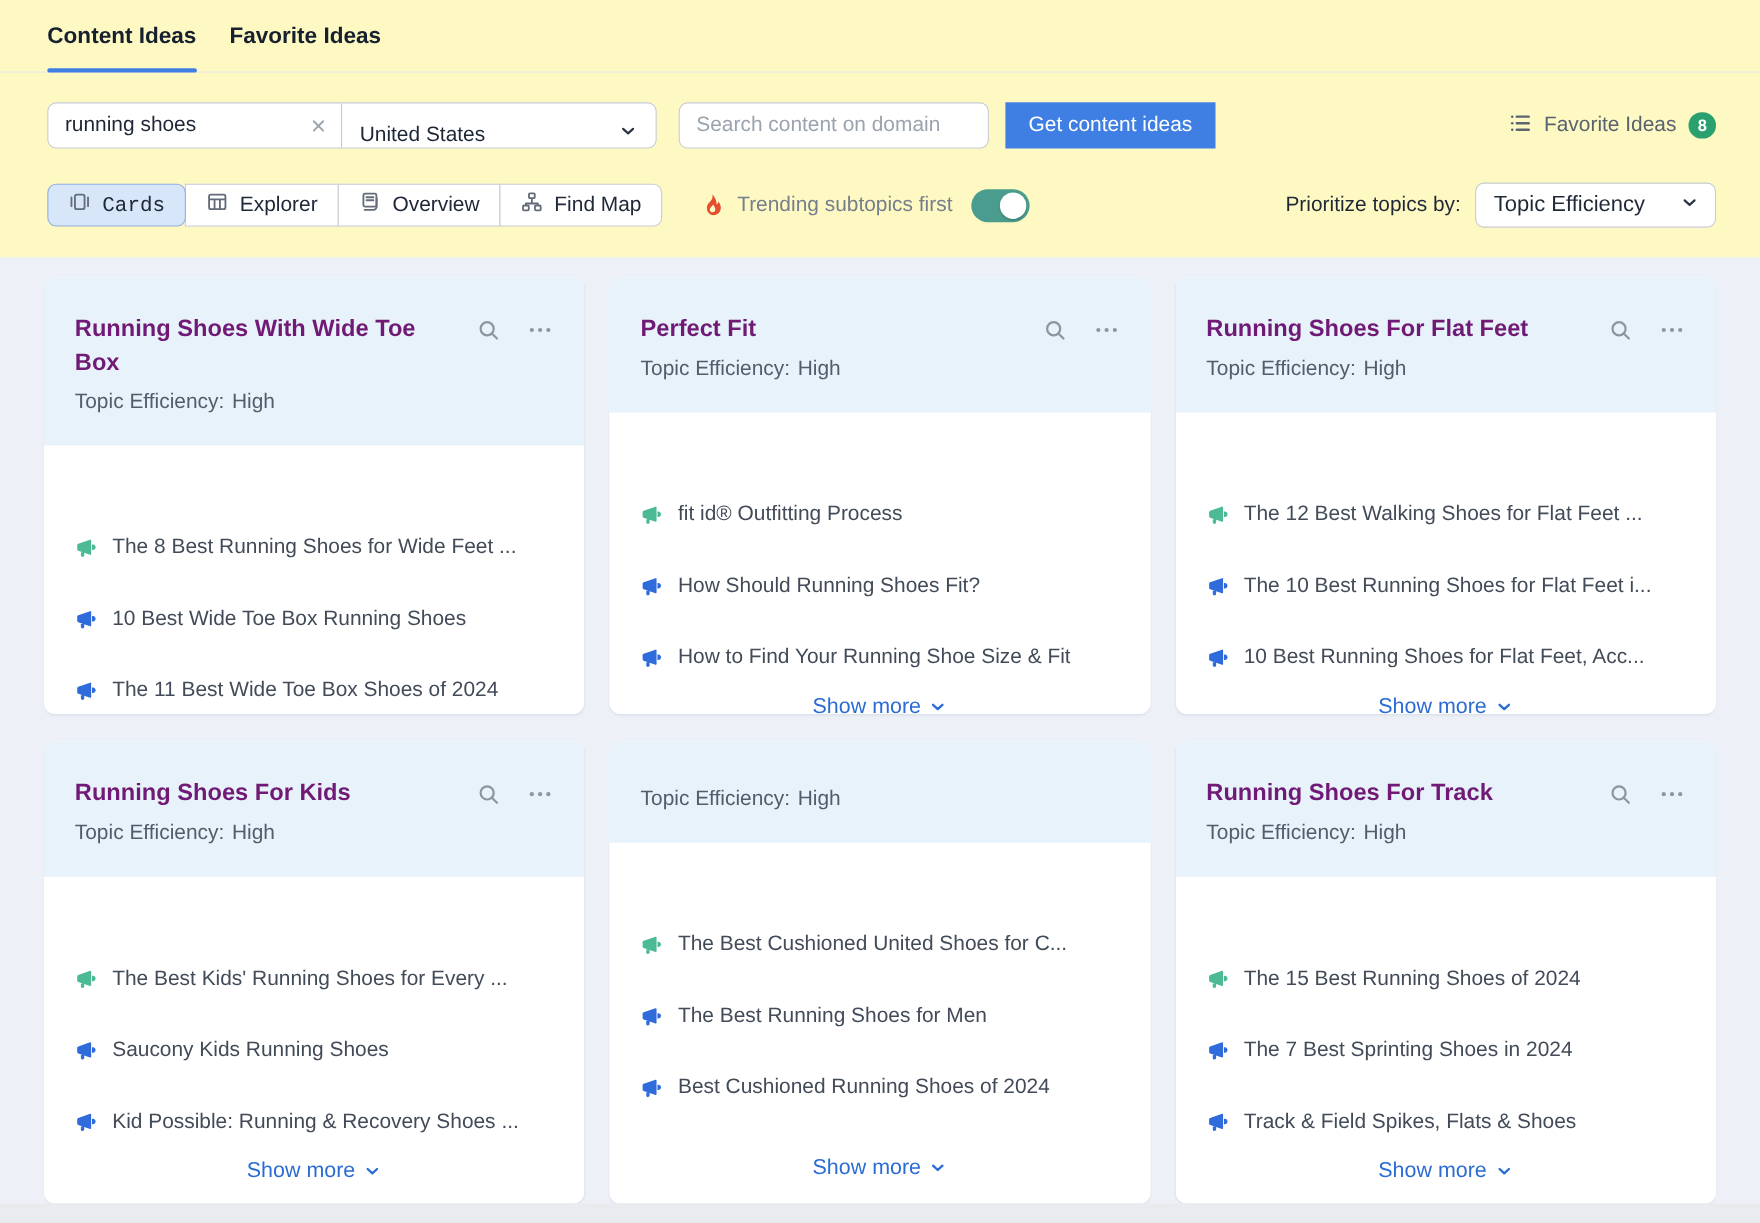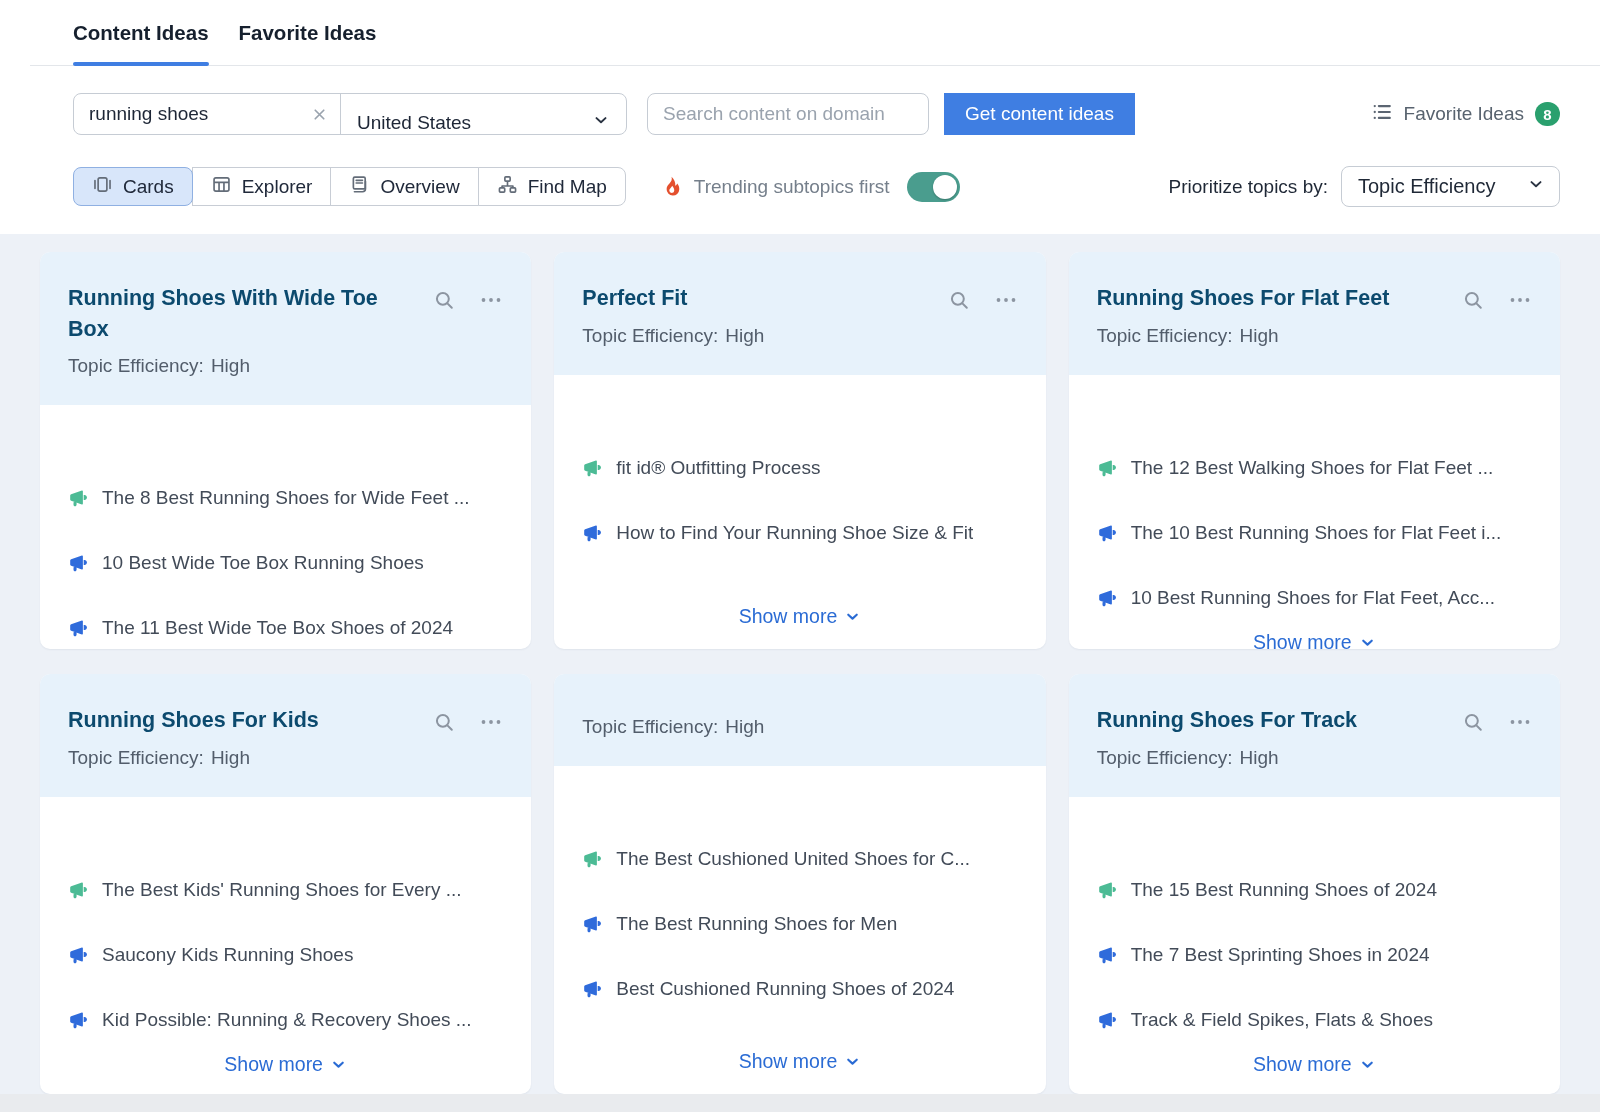--- a/index.html
+++ b/index.html
@@ -6,21 +6,21 @@
   html,body { width:1600px; height:1112px; }
   body {
     font-family:"Liberation Sans", sans-serif;
     background:#e9ebee;
     color:#1d2636;
     overflow:hidden;
   }
   .page { width:1600px; height:1112px; display:flex; flex-direction:column; }
 
   
-  .topbar { background:#ffffff; flex:none;padding-left:30px; }
+  .topbar { background:#fef9c3; flex:none; }
   .tabs-row {
     height:66px; padding:0 43px; display:flex; align-items:stretch; gap:30px;
     border-bottom:1px solid #e3e6ea;
   }
   .tab {
     position:relative; display:flex; align-items:center;
     font-size:20.5px; font-weight:700; color:#16202e; cursor:pointer;
   }
   .tab.active::after {
     content:""; position:absolute; left:0; right:0; bottom:-1px; height:4px;
@@ -60,21 +60,21 @@
     display:flex; align-items:center; justify-content:center;
   }
 
   .views-row { margin-top:31px; display:flex; align-items:center; }
   .segmented { display:flex; }
   .seg {
     display:flex; align-items:center; gap:10px; height:39px; padding:0 18px;
     background:#fff; border:1px solid #c8cdd5; margin-left:-1px;
     font-size:19px; color:#20293a; cursor:pointer; position:relative;
   }
-  .seg:first-child { margin-left:0; border-radius:8px 0 0 8px; }
+  .seg:first-child { margin-left:0; border-radius:8px 0 0 8px;font-family:Liberation Mono, monospace; }
   .seg:last-child { border-radius:0 8px 8px 0; }
   .seg.active { background:#d8e6fa; border-color:#8fb0e2; border-radius:8px; z-index:2; }
   .flame { margin-left:34px; display:flex; align-items:center; }
   .trend-label { margin-left:11px; font-size:19px; color:#757f8b; }
   .toggle {
     margin-left:17px; width:53px; height:30px; border-radius:15px;
     background:#c7ccd3; position:relative; cursor:pointer; flex:none;
   }
   .toggle.on { background:var(--toggle-green); }
   .toggle .knob {
@@ -101,21 +101,21 @@
 
   .card {
     background:#fff; border-radius:10px; overflow:hidden; display:flex;
     flex-direction:column; box-shadow:0 1px 2px rgba(25,39,62,.06);
   }
   .card.row-0 { height:397px; }
   .card.row-1 { height:420px; }
   .card-head { background:var(--card-head-bg); padding:31px 28px 28px; }
   .head-top { display:flex; align-items:flex-start; }
   .card-title {
-    font-size:21.5px; font-weight:700; color:#0c4a6e; line-height:1.42;
+    font-size:21.5px; font-weight:700; color:#701a75; line-height:1.42;
     flex:1; padding-right:12px;
   }
   .head-icons { display:flex; align-items:center; gap:23px; margin-top:5px; }
   .icon-btn { display:flex; cursor:pointer; }
   .efficiency { margin-top:11px; font-size:19px; color:#525d6b; }
   .efficiency .val { margin-left:7px; }
 
   .card-body { flex:1; display:flex; flex-direction:column; padding:38px 28px 21px; }
   .idea-list { list-style:none; }
   .idea { display:flex; align-items:flex-end; gap:13px; margin-bottom:23px; cursor:pointer;margin-top:44px; }
@@ -360,20 +360,30 @@
     <span class="megaphone green">
       <svg width="21" height="21" viewBox="0 0 24 24" fill="currentColor">
         <path d="M15.9 4.1 3.6 8.3c-.7.2-1.1.8-1.1 1.5v4.4c0 .7.4 1.3 1.1 1.5l12.3 4.2c.6.2 1.1-.2 1.1-.8V4.9c0-.6-.5-1-1.1-.8z"></path>
         <path d="M17.9 9.2h1c1.5 0 2.7 1.3 2.7 2.8s-1.2 2.8-2.7 2.8h-1z"></path>
         <path d="M6.3 17.4l3.5-.9v3.7c0 1-.8 1.8-1.8 1.8-.8 0-1.5-.6-1.7-1.4z"></path>
       </svg>
     </span>
     <span class="idea-text">fit id® Outfitting Process</span>
   </li>
 
+  <li class="idea">
+    <span class="megaphone blue">
+      <svg width="21" height="21" viewBox="0 0 24 24" fill="currentColor">
+        <path d="M15.9 4.1 3.6 8.3c-.7.2-1.1.8-1.1 1.5v4.4c0 .7.4 1.3 1.1 1.5l12.3 4.2c.6.2 1.1-.2 1.1-.8V4.9c0-.6-.5-1-1.1-.8z"></path>
+        <path d="M17.9 9.2h1c1.5 0 2.7 1.3 2.7 2.8s-1.2 2.8-2.7 2.8h-1z"></path>
+        <path d="M6.3 17.4l3.5-.9v3.7c0 1-.8 1.8-1.8 1.8-.8 0-1.5-.6-1.7-1.4z"></path>
+      </svg>
+    </span>
+    <span class="idea-text">How Should Running Shoes Fit?</span>
+  </li>
 
   <li class="idea">
     <span class="megaphone blue">
       <svg width="21" height="21" viewBox="0 0 24 24" fill="currentColor">
         <path d="M15.9 4.1 3.6 8.3c-.7.2-1.1.8-1.1 1.5v4.4c0 .7.4 1.3 1.1 1.5l12.3 4.2c.6.2 1.1-.2 1.1-.8V4.9c0-.6-.5-1-1.1-.8z"></path>
         <path d="M17.9 9.2h1c1.5 0 2.7 1.3 2.7 2.8s-1.2 2.8-2.7 2.8h-1z"></path>
         <path d="M6.3 17.4l3.5-.9v3.7c0 1-.8 1.8-1.8 1.8-.8 0-1.5-.6-1.7-1.4z"></path>
       </svg>
     </span>
     <span class="idea-text">How to Find Your Running Shoe Size &amp; Fit</span>

